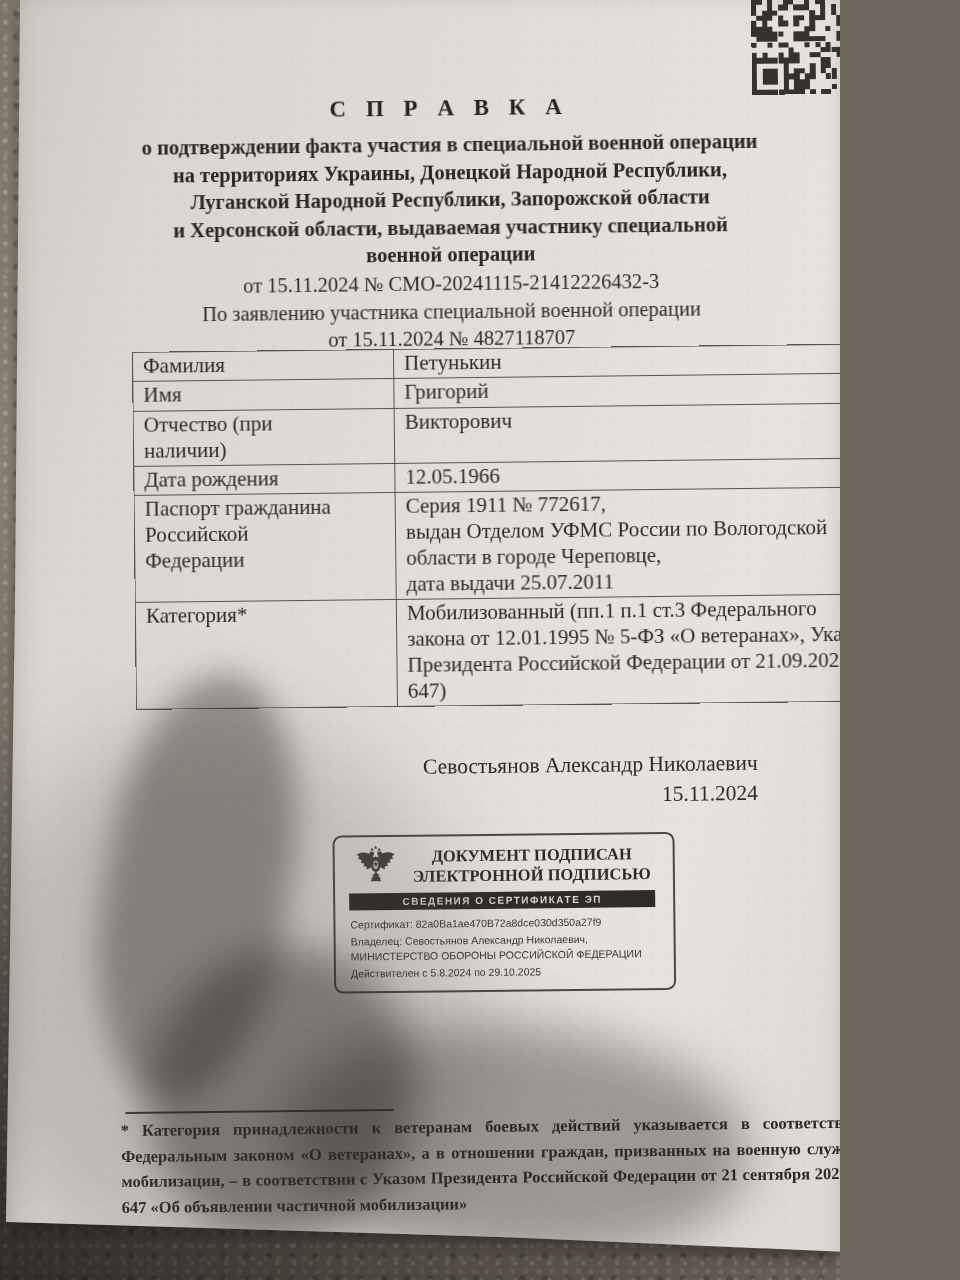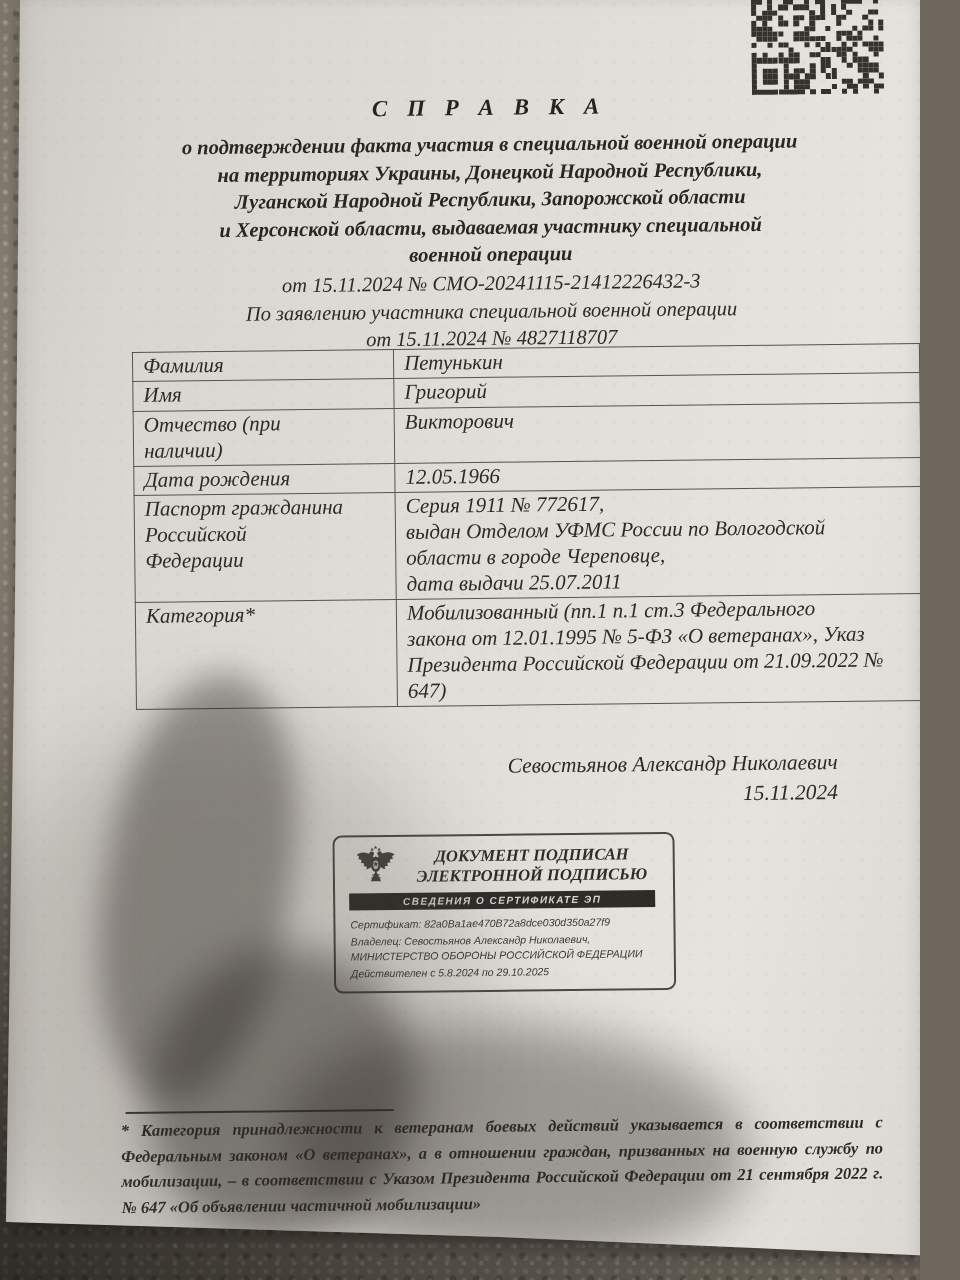--- a/index.html
+++ b/index.html
@@ -1,33 +1,32 @@
 <!DOCTYPE html>
 <html><head>
 <meta charset="utf-8">
 <style>
   html,body{margin:0;padding:0;background:#6d675d;}
   .scene{
-    position:relative;width:920px;height:1280px;overflow:hidden;
+    position:relative;width:840px;height:1280px;overflow:hidden;
     background-color:#958c7e;
     background-image:
       radial-gradient(circle at 30% 30%, rgba(255,255,255,0.16) 0 1.5px, transparent 3px),
       radial-gradient(circle at 70% 60%, rgba(0,0,0,0.20) 0 2.5px, transparent 4px),
       radial-gradient(circle at 45% 80%, rgba(255,255,255,0.10) 0 2px, transparent 3.5px),
       linear-gradient(to bottom, rgba(0,0,0,0) 55%, rgba(10,9,7,0.42) 100%),
       linear-gradient(115deg, #7c7569 0%, #948b7d 28%, #a39a8b 60%, #ab a192 100%);
     background-image:
       radial-gradient(circle at 30% 30%, rgba(255,255,255,0.16) 0 1.5px, transparent 3px),
       radial-gradient(circle at 70% 60%, rgba(0,0,0,0.20) 0 2.5px, transparent 4px),
       radial-gradient(circle at 45% 80%, rgba(255,255,255,0.10) 0 2px, transparent 3.5px),
       linear-gradient(to bottom, rgba(0,0,0,0) 55%, rgba(10,9,7,0.42) 100%),
       linear-gradient(115deg, #7c7569 0%, #948b7d 28%, #a39a8b 60%, #aba192 100%);
     background-size:17px 17px, 23px 23px, 13px 13px, 100% 100%, 100% 100%;
     font-family:"Liberation Serif","DejaVu Serif",serif;
-    font-style:italic;
   }
   .floor-dark{position:absolute;inset:0;pointer-events:none;
     background:radial-gradient(circle at -5% 105%, rgba(15,13,11,0.65) 0%, rgba(15,13,11,0.25) 30%, transparent 55%);}
   .paper-wrap{position:absolute;inset:0;filter:drop-shadow(3px 7px 9px rgba(25,22,18,0.55));}
   .paper{
     position:absolute;inset:0;
     clip-path:polygon(20px 0px, 933px 0px, 938px 1256px, 500px 1237px, 6px 1222px, 15px 600px);
     background:
       radial-gradient(circle at 35% 25%, rgba(120,110,95,0.05) 0 1px, transparent 2.5px) 0 0/19px 19px,
       linear-gradient(103deg, #ccc9c4 0%, #d9d6d1 16%, #e1deda 50%, #e6e3df 78%, #dbd8d3 100%);

